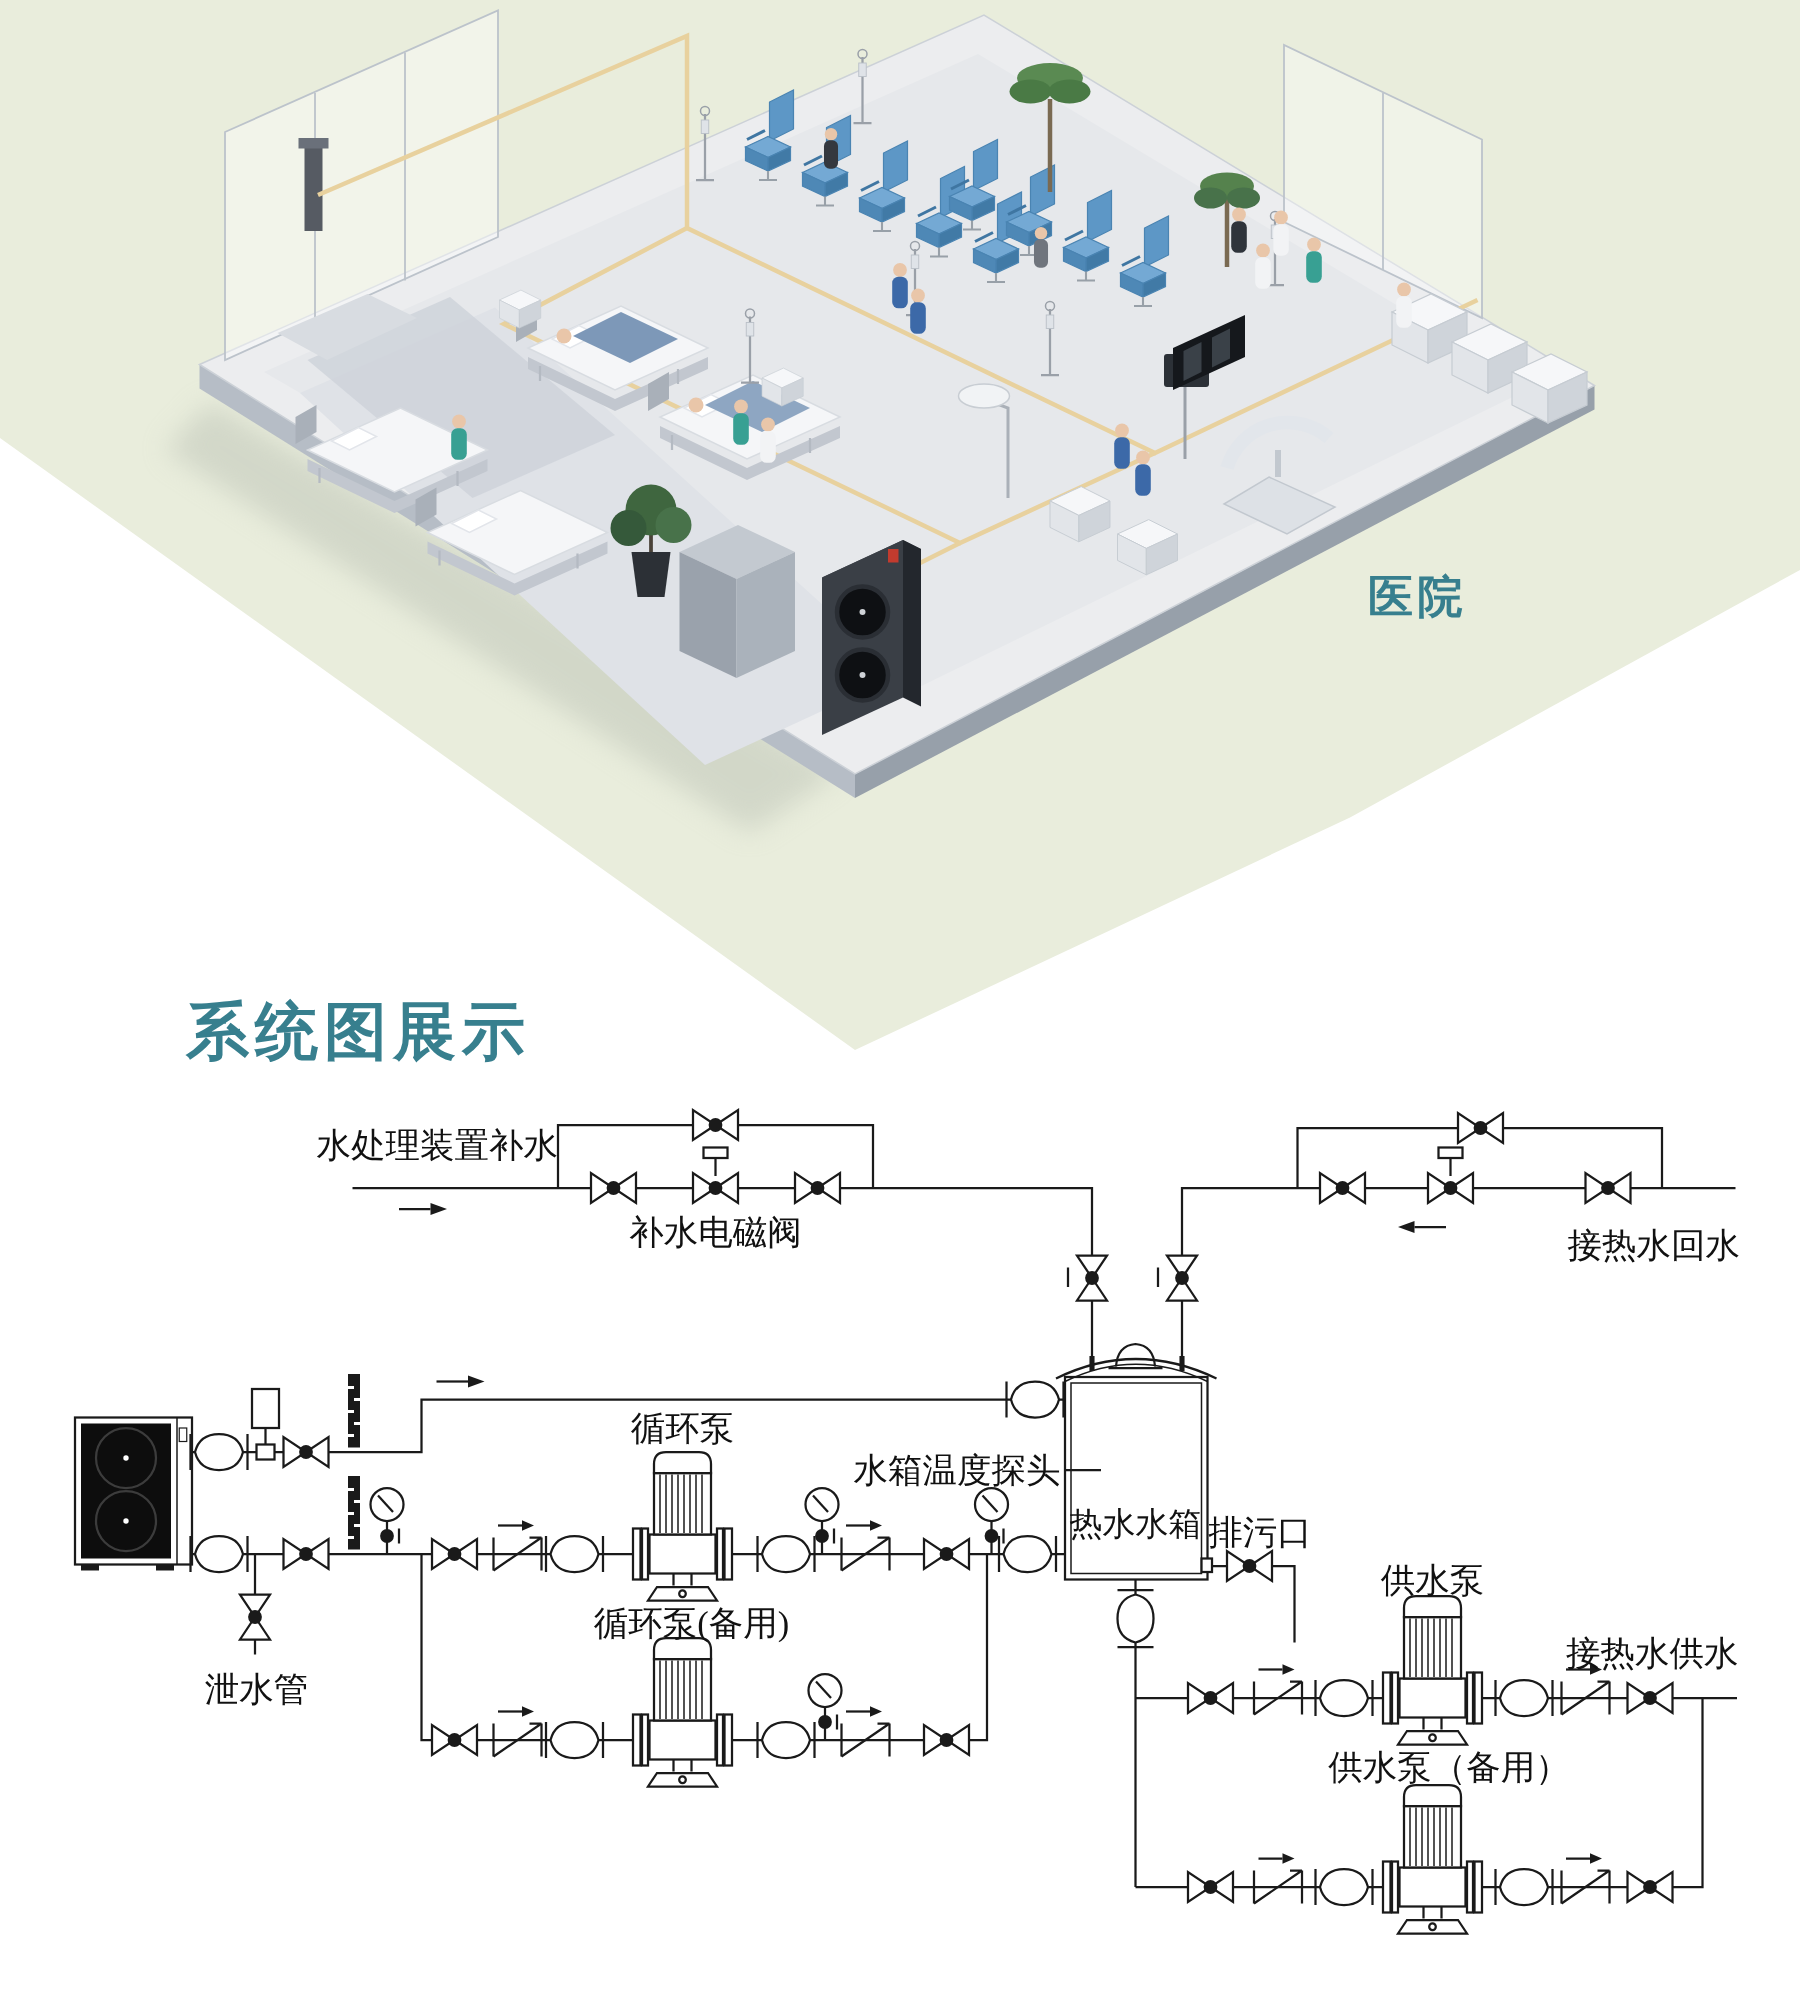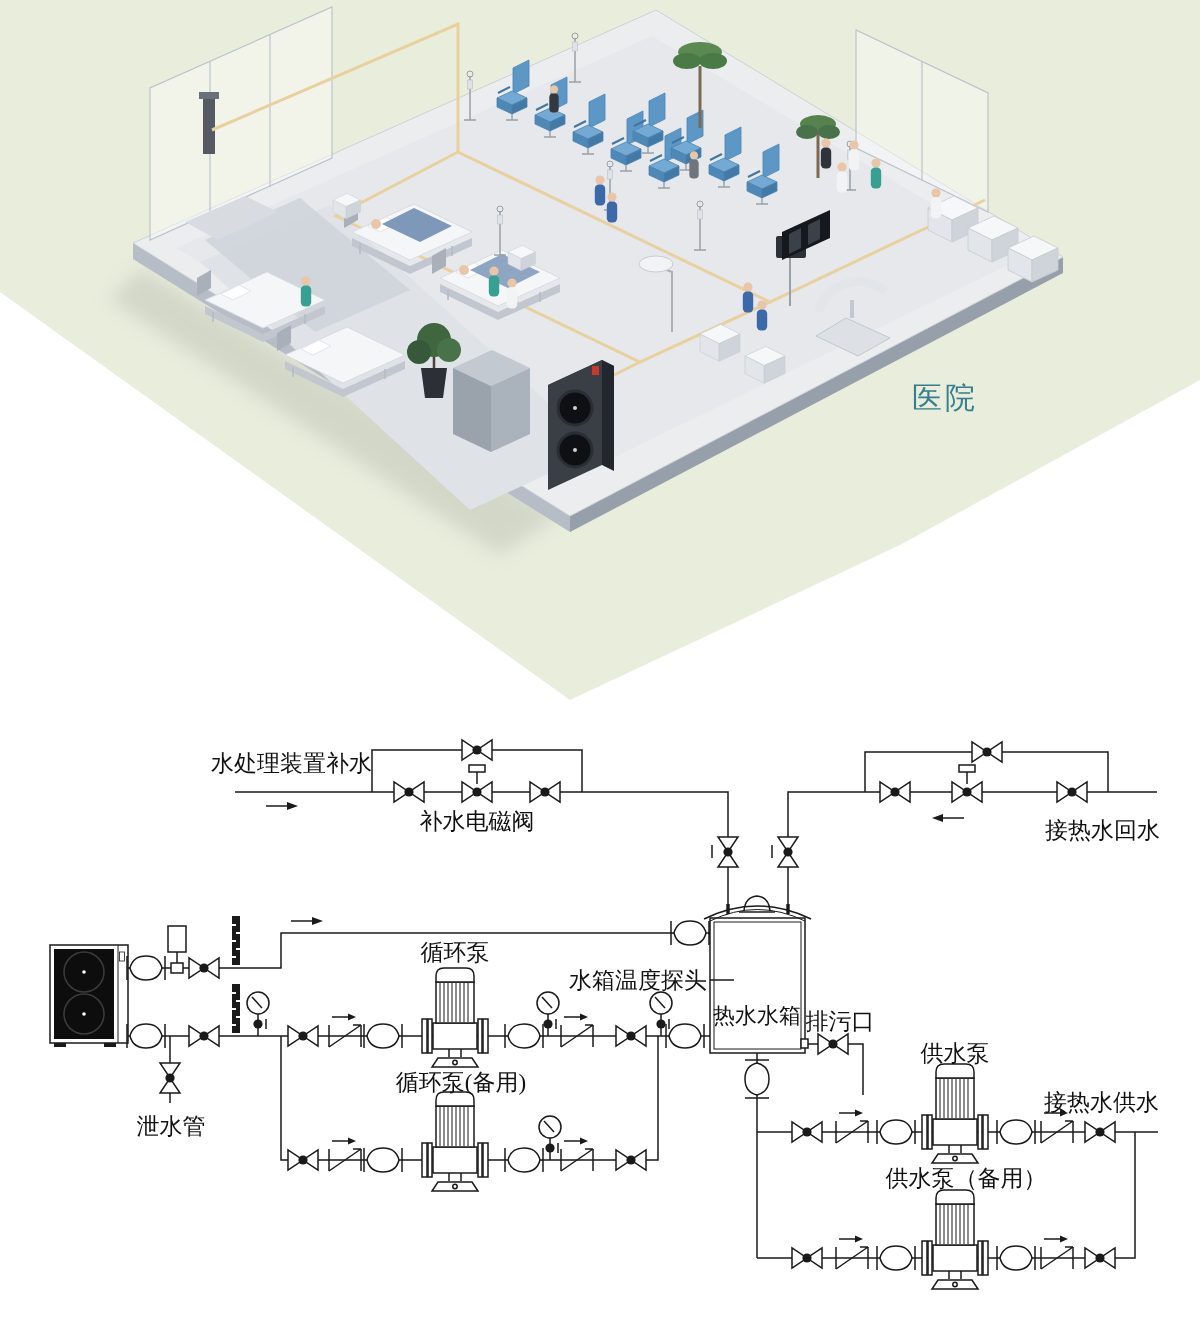--- a/index.html
+++ b/index.html
@@ -1,21 +1,21 @@
 <!DOCTYPE html>
 <html><head>
 <meta charset="utf-8">
 <style>
   html,body{margin:0;padding:0;background:#fff;}
   .stage{position:relative;width:1200px;height:1329px;background:#fff;overflow:hidden;
          font-family:"Liberation Sans","DejaVu Sans",sans-serif;}
   .hero-svg,.diagram-svg{position:absolute;left:0;display:block;}
   .hero-svg{top:0;}
   .diagram-svg{top:710px;}
-  .hero-label{position:absolute;left:912px;top:378px;font-size:30px;font-weight:400;
+  .hero-label{position:absolute;left:912px;top:378px;font-size:30px;font-weight:700;
               color:#377F8E;letter-spacing:3px;}
   .section-title{position:absolute;left:124px;top:660px;font-size:42px;font-weight:800;
                  color:#377F8E;letter-spacing:4px;}
   .dg{stroke:#1a1a1a;stroke-width:1.5;fill:none;}
   .dtext{font-family:"Liberation Serif","DejaVu Serif",serif;font-size:23px;fill:#111;
          stroke:none;}
   .dtext-small{font-family:"Liberation Serif","DejaVu Serif",serif;font-size:22px;fill:#111;stroke:none;}
 </style>
 </head>
 <body>
@@ -209,20 +209,21 @@
       <use href="#person" transform="translate(306,306)" fill="#38a093"></use>
       <use href="#person" transform="translate(512,308)" fill="#f2f3f5"></use>
       <use href="#person" transform="translate(748,312)" fill="#3c69a8"></use>
       <use href="#person" transform="translate(762,330)" fill="#3c69a8"></use>
       <use href="#person" transform="translate(554,112) scale(0.9)" fill="#34383f"></use>
       <use href="#person" transform="translate(694,178) scale(0.9)" fill="#70757d"></use>
     </g>
   </svg>
 
   <div class="hero-label">医院</div>
+  <div class="section-title">系统图展示</div>
 
   <svg class="diagram-svg" width="1200" height="619" viewBox="0 710 1200 619">
     <defs>
       <g id="gvalve">
         <polygon points="-15,-10 -15,10 0,0" fill="#fff" stroke="#1a1a1a" stroke-width="1.5"></polygon>
         <polygon points="15,-10 15,10 0,0" fill="#fff" stroke="#1a1a1a" stroke-width="1.5"></polygon>
         <circle cx="0" cy="0" r="4.6" fill="#1a1a1a" stroke="none"></circle>
       </g>
       <g id="svalve">
         <use href="#gvalve"></use>

